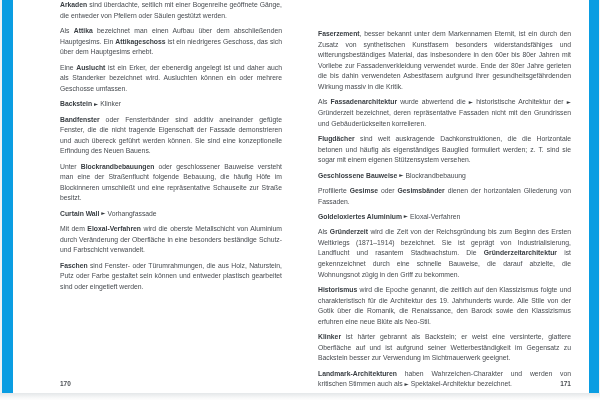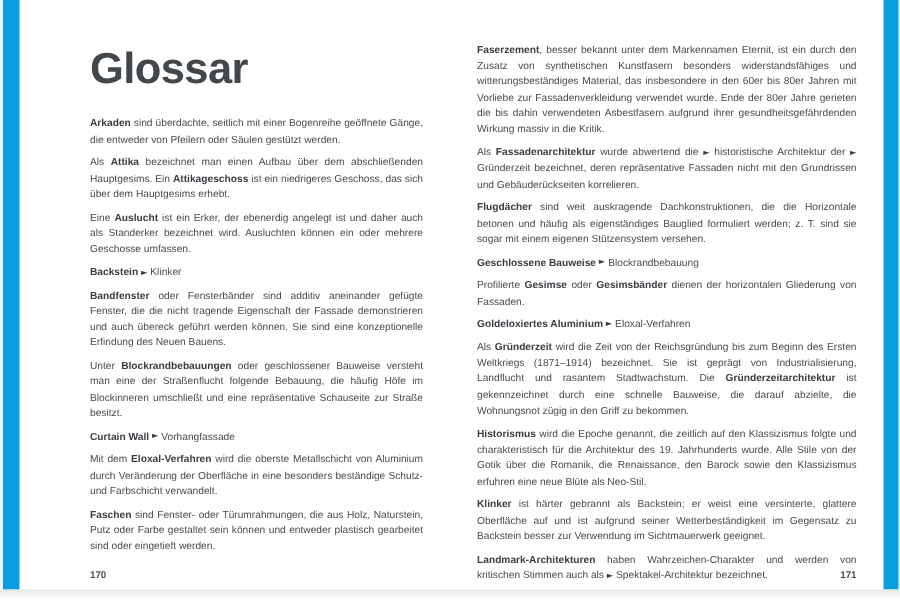--- a/index.html
+++ b/index.html
@@ -42,21 +42,20 @@
 <body>
 
 <div class="stage" style="--accent: #0a9de2;">
   <div class="edge-sliver left"></div>
   <div class="edge-sliver right"></div>
   <div class="cover-edge left"></div>
   <div class="cover-edge right"></div>
   <div class="bottom-edge"></div>
 
   <div class="page page-left">
-    <h1 class="title">Glossar</h1>
     <div id="left-paragraphs">
         <p><span class="term">Arkaden</span><span> sind überdachte, seitlich mit einer Bogenreihe geöffnete Gänge, die entweder von Pfeilern oder Säulen gestützt werden.</span></p>
         <p><span>Als </span><span class="term">Attika</span><span> bezeichnet man einen Aufbau über dem abschließenden Hauptgesims. Ein </span><span class="term">Attikageschoss</span><span> ist ein niedrigeres Geschoss, das sich über dem Hauptgesims erhebt.</span></p>
         <p><span>Eine </span><span class="term">Auslucht</span><span> ist ein Erker, der ebenerdig angelegt ist und daher auch als Standerker bezeichnet wird. Ausluchten können ein oder mehrere Geschosse umfassen.</span></p>
         <p><span class="term">Backstein</span><span> </span><span class="arrow">►</span><span> Klinker</span></p>
         <p><span class="term">Bandfenster</span><span> oder Fensterbänder sind additiv aneinander gefügte Fenster, die die nicht tragende Eigenschaft der Fassade demonstrieren und auch übereck geführt werden können. Sie sind eine konzeptionelle Erfindung des Neuen Bauens.</span></p>
         <p><span>Unter </span><span class="term">Blockrandbebauungen</span><span> oder geschlossener Bauweise versteht man eine der Straßenflucht folgende Bebauung, die häufig Höfe im Blockinneren umschließt und eine repräsentative Schauseite zur Straße besitzt.</span></p>
         <p><span class="term">Curtain Wall</span><span> </span><span class="arrow">►</span><span> Vorhangfassade</span></p>
         <p><span>Mit dem </span><span class="term">Eloxal-Verfahren</span><span> wird die oberste Metallschicht von Aluminium durch Veränderung der Oberfläche in eine besonders beständige Schutz- und Farbschicht verwandelt.</span></p>
         <p><span class="term">Faschen</span><span> sind Fenster- oder Türumrahmungen, die aus Holz, Naturstein, Putz oder Farbe gestaltet sein können und entweder plastisch gearbeitet sind oder eingetieft werden.</span></p>

